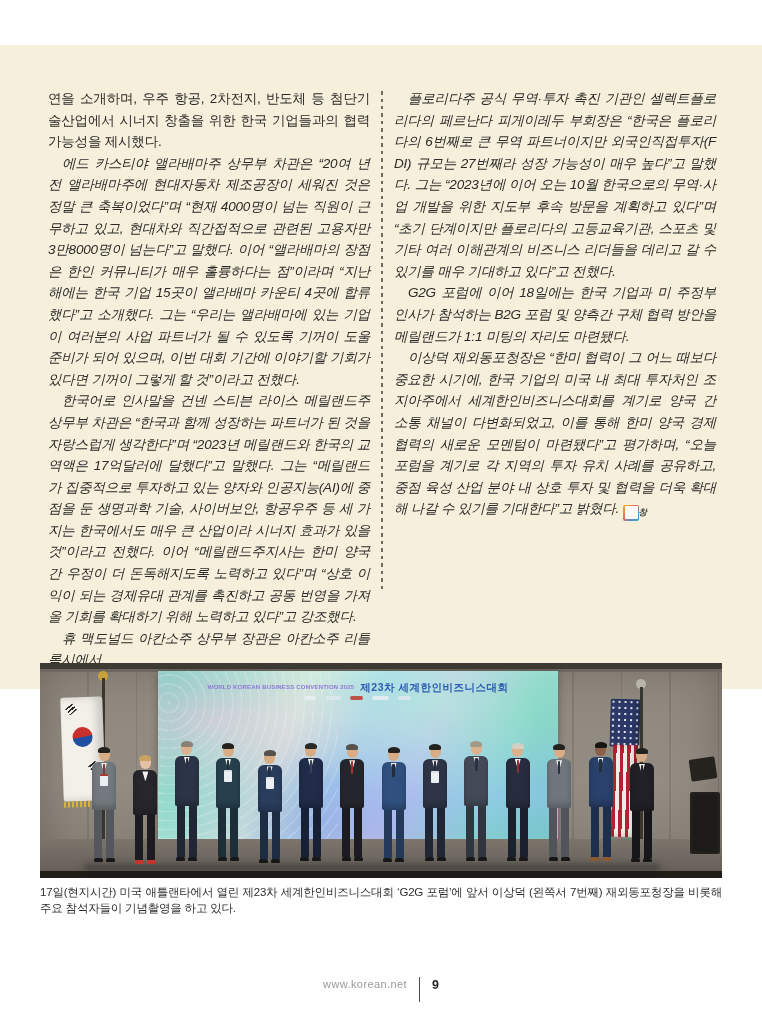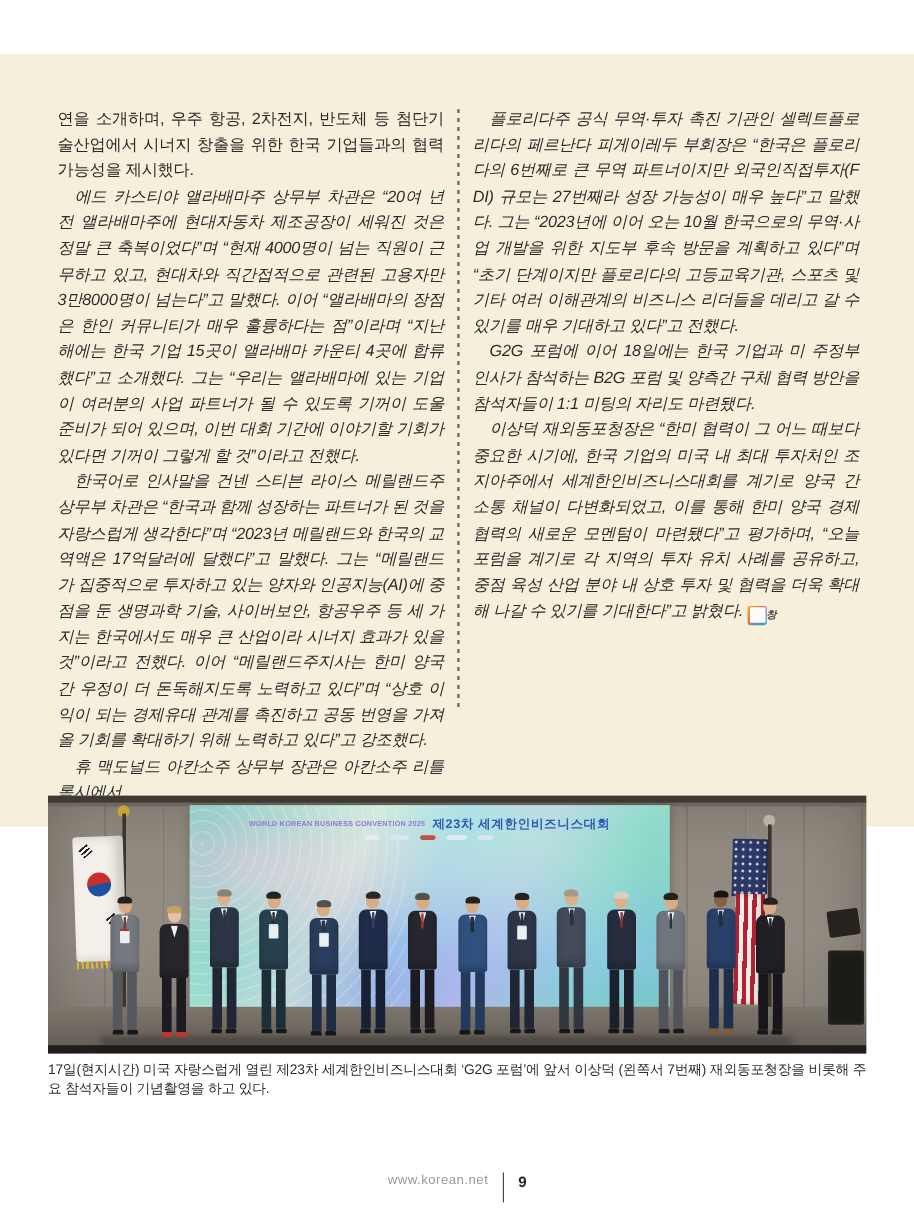--- a/index.html
+++ b/index.html
@@ -134,21 +134,21 @@
 <div class="band">
   <div class="col col-left">
     <p>연을 소개하며, 우주 항공, 2차전지, 반도체 등 첨단기술산업에서 시너지 창출을 위한 한국 기업들과의 협력 가능성을 제시했다.</p>
     <p class="ind">에드 카스티야 앨라배마주 상무부 차관은 “20여 년 전 앨라배마주에 현대자동차 제조공장이 세워진 것은 정말 큰 축복이었다”며 “현재 4000명이 넘는 직원이 근무하고 있고, 현대차와 직간접적으로 관련된 고용자만 3만8000명이 넘는다”고 말했다. 이어 “앨라배마의 장점은 한인 커뮤니티가 매우 훌륭하다는 점”이라며 “지난해에는 한국 기업 15곳이 앨라배마 카운티 4곳에 합류했다”고 소개했다. 그는 “우리는 앨라배마에 있는 기업이 여러분의 사업 파트너가 될 수 있도록 기꺼이 도울 준비가 되어 있으며, 이번 대회 기간에 이야기할 기회가 있다면 기꺼이 그렇게 할 것”이라고 전했다.</p>
     <p class="ind">한국어로 인사말을 건넨 스티븐 라이스 메릴랜드주 상무부 차관은 “한국과 함께 성장하는 파트너가 된 것을 자랑스럽게 생각한다”며 “2023년 메릴랜드와 한국의 교역액은 17억달러에 달했다”고 말했다. 그는 “메릴랜드가 집중적으로 투자하고 있는 양자와 인공지능(AI)에 중점을 둔 생명과학 기술, 사이버보안, 항공우주 등 세 가지는 한국에서도 매우 큰 산업이라 시너지 효과가 있을 것”이라고 전했다. 이어 “메릴랜드주지사는 한미 양국 간 우정이 더 돈독해지도록 노력하고 있다”며 “상호 이익이 되는 경제유대 관계를 촉진하고 공동 번영을 가져올 기회를 확대하기 위해 노력하고 있다”고 강조했다.</p>
     <p class="ind">휴 맥도널드 아칸소주 상무부 장관은 아칸소주 리틀록시에서</p>
   </div>
   <div class="divider"></div>
   <div class="col col-right">
     <p class="ind">플로리다주 공식 무역·투자 촉진 기관인 셀렉트플로리다의 페르난다 피게이레두 부회장은 “한국은 플로리다의 6번째로 큰 무역 파트너이지만 외국인직접투자(FDI) 규모는 27번째라 성장 가능성이 매우 높다”고 말했다. 그는 “2023년에 이어 오는 10월 한국으로의 무역·사업 개발을 위한 지도부 후속 방문을 계획하고 있다”며 “초기 단계이지만 플로리다의 고등교육기관, 스포츠 및 기타 여러 이해관계의 비즈니스 리더들을 데리고 갈 수 있기를 매우 기대하고 있다”고 전했다.</p>
-    <p class="ind">G2G 포럼에 이어 18일에는 한국 기업과 미 주정부 인사가 참석하는 B2G 포럼 및 양측간 구체 협력 방안을 참석자들이 1:1 미팅의 자리도 마련됐다.</p>
+    <p class="ind">G2G 포럼에 이어 18일에는 한국 기업과 미 주정부 인사가 참석하는 B2G 포럼 및 양측간 구체 협력 방안을 메릴랜드가 1:1 미팅의 자리도 마련됐다.</p>
     <p class="ind"><span>이상덕 재외동포청장은 “한미 협력이 그 어느 때보다 중요한 시기에, 한국 기업의 미국 내 최대 투자처인 조지아주에서 세계한인비즈니스대회를 계기로 양국 간 소통 채널이 다변화되었고, 이를 통해 한미 양국 경제 협력의 새로운 모멘텀이 마련됐다”고 평가하며, “오늘 포럼을 계기로 각 지역의 투자 유치 사례를 공유하고, 중점 육성 산업 분야 내 상호 투자 및 협력을 더욱 확대해 나갈 수 있기를 기대한다”고 밝혔다.</span><span class="endmark"><span>창</span></span></p>
   </div>
 </div>
 
 <figure class="photo">
   <div class="wall-seams"></div>
   <div class="ceiling"></div>
   <div class="ceiling2"></div>
 
   <div class="screen">
@@ -433,19 +433,19 @@
         </div>
       </div>
     </div>
   <div class="av">
     <div class="av-cam"></div>
     <div class="av-case"></div>
   </div>
   <div class="stage-edge"></div>
 </figure>
 
-<p class="caption">17일(현지시간) 미국 자랑스럽게 열린 제23차 세계한인비즈니스대회 ‘G2G 포럼’에 앞서 이상덕 (왼쪽서 7번째) 재외동포청장을 비롯해 주요 참석자들이 기념촬영을 하고 있다.</p>
+<p class="caption">17일(현지시간) 미국 애틀랜타에서 열린 제23차 세계한인비즈니스대회 ‘G2G 포럼’에 앞서 이상덕 (왼쪽서 7번째) 재외동포청장을 비롯해 주요 참석자들이 기념촬영을 하고 있다.</p>
 
 <div class="footer">
   <span class="url">www.korean.net</span>
   <span class="vbar"></span>
   <span class="num">9</span>
 </div>
 
 </body></html>

